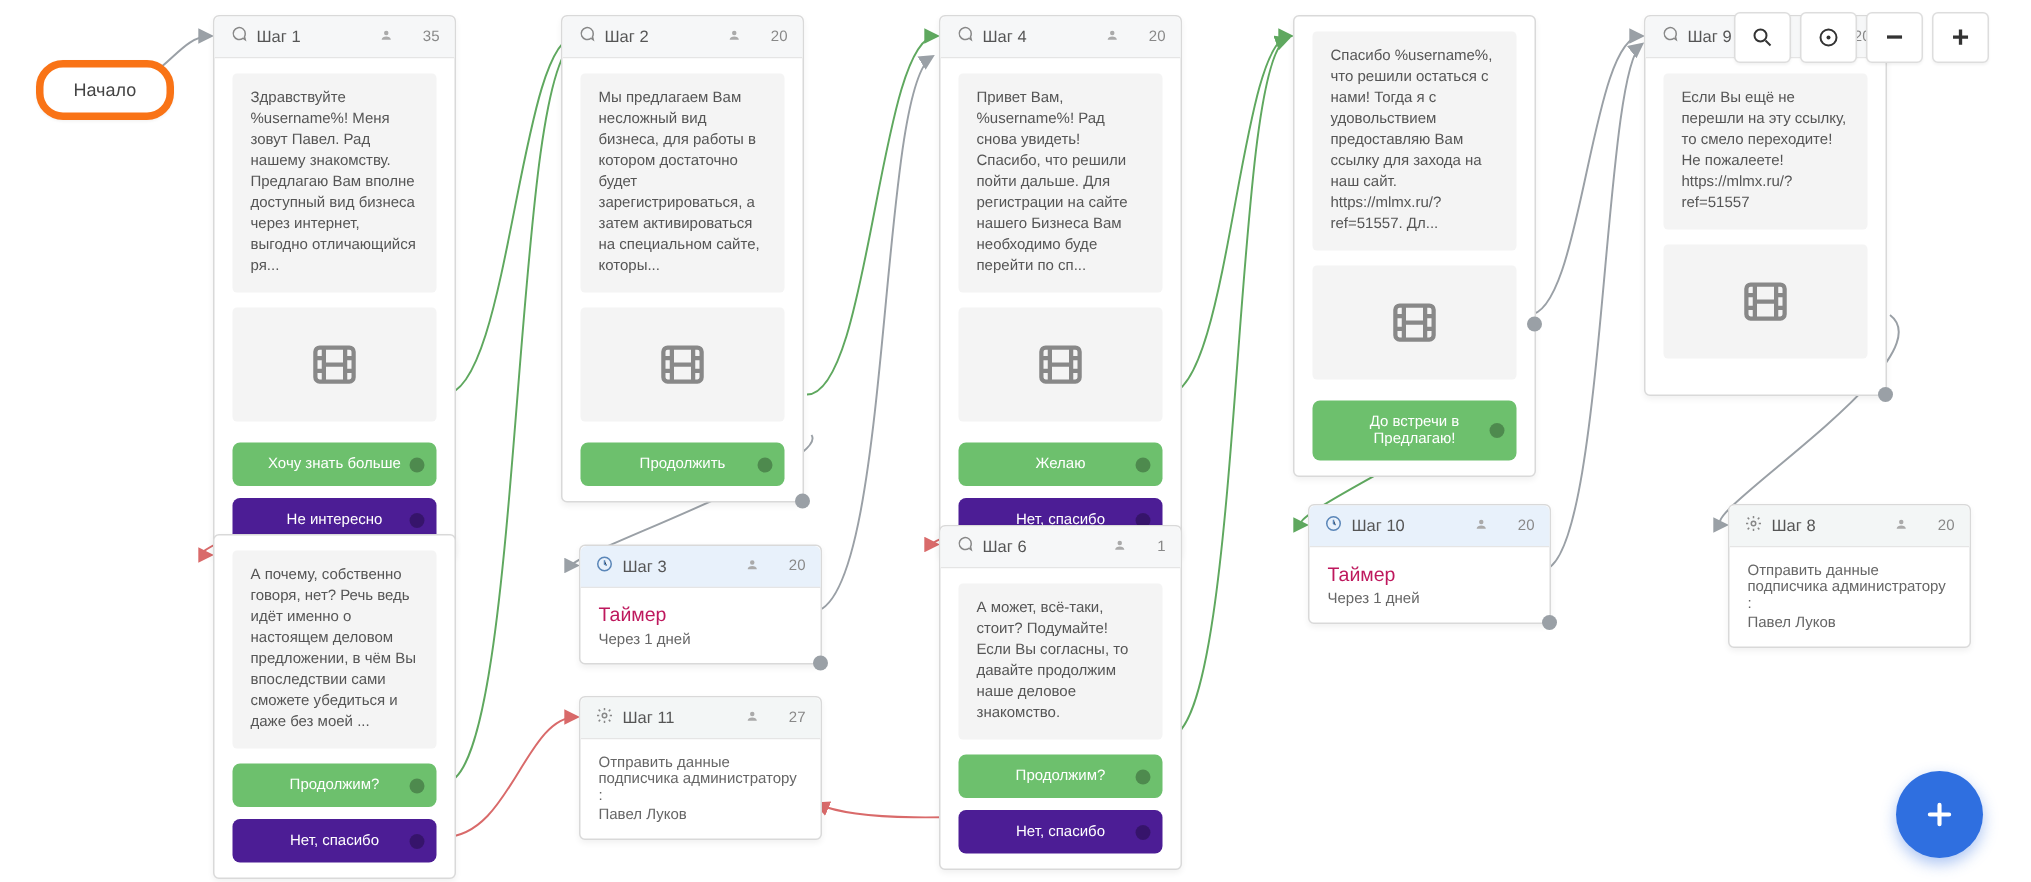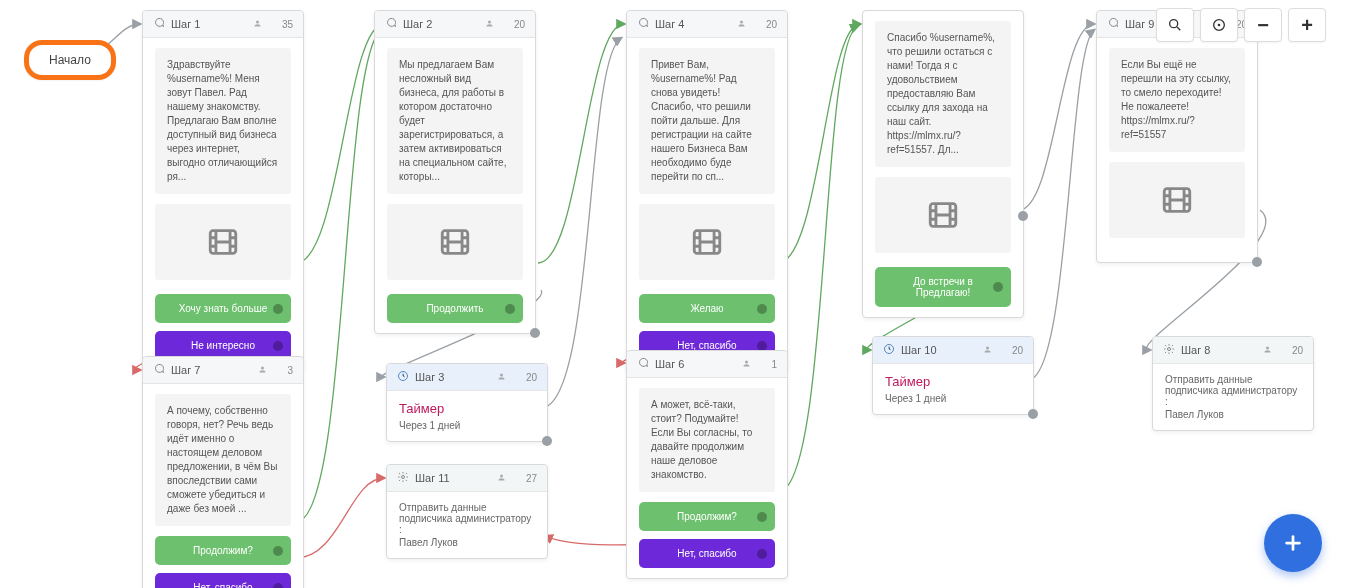--- a/index.html
+++ b/index.html
@@ -15,21 +15,21 @@
 .card-header.gear{background:#f3f6f6}
 .hdr-left{display:flex;align-items:center;gap:6px}
 .hdr-title{font-size:11px;color:#555}
 .hdr-right{display:flex;align-items:center;gap:20px;color:#888}
 .hdr-count{font-size:10px}
 .card-body{padding:10px 12px}
 .msg-text{background:#f4f4f4;border-radius:3px;padding:10px 12px;font-size:10px;line-height:1.4;color:#555;margin-bottom:10px}
 .media-box{background:#f4f4f4;border-radius:3px;height:76px;display:flex;align-items:center;justify-content:center;margin-bottom:14px}
 .btn{position:relative;border-radius:5px;padding:9px 10px;font-size:10px;color:#fff;text-align:center;margin-top:8px;cursor:pointer}
 .btn.green{background:#6dc06d}
-.btn.red{background:#6d28d9}
+.btn.red{background:#4c1d95}
 .btn .port{position:absolute;right:8px;top:50%;transform:translateY(-50%);width:10px;height:10px;border-radius:50%;background:rgba(0,0,0,.28)}
 .plain-title{font-size:13px;font-weight:400;color:#be185d;margin-bottom:4px}
 .plain-sub{font-size:10px;color:#666}
 
 
 .icon{display:inline-block;vertical-align:middle}
 
 
 .toolbar{position:absolute;top:8px;right:28px;display:flex;gap:6px}
 .tool{width:36px;height:32px;background:#fff;border:1px solid #ddd;border-radius:4px;display:flex;align-items:center;justify-content:center;cursor:pointer;box-shadow:0 1px 2px rgba(0,0,0,.05)}
@@ -216,34 +216,20 @@
           <svg width="34" height="34" viewBox="0 0 24 24">
             <rect x="3" y="4" width="18" height="16" rx="2" fill="none" stroke="#888" stroke-width="2"></rect>
             <path stroke="#888" stroke-width="2" d="M7 4v16M17 4v16M3 9h4M3 15h4M17 9h4M17 15h4M7 12h10"></path>
           </svg>
         </div>
   </div>
   <div class="nport" style="right:-5px;bottom:-5px"></div>
 </div>
 
 <div class="card" style="left:142px;top:356px;width:160px">
-  <div class="card-header">
-    <div class="hdr-left">
-          <span class="icon"><svg width="12" height="12" viewBox="0 0 24 24">
-              <path fill="none" stroke="#888" stroke-width="2" d="M21 11a8 8 0 1 0-3 6l3 2-1-4a8 8 0 0 0 1-4z"></path>
-            </svg></span>
-          <span class="hdr-title">Шаг 7</span>
-        </div>
-    <div class="hdr-right">
-          <span class="icon"><svg width="9" height="9" viewBox="0 0 24 24">
-              <path fill="#aaa" d="M12 12a4 4 0 1 0-4-4 4 4 0 0 0 4 4zm0 2c-4 0-8 2-8 5v1h16v-1c0-3-4-5-8-5z"></path>
-            </svg></span>
-          <span class="hdr-count">3</span>
-        </div>
-  </div>
   <div class="card-body">
     <div class="msg-text">А почему, собственно говоря, нет? Речь ведь идёт именно о настоящем деловом предложении, в чём Вы впоследствии сами сможете убедиться и даже без моей ...</div>
     <div class="btn green"><span>Продолжим?</span><span class="port"></span></div>
     <div class="btn red"><span>Нет, спасибо</span><span class="port"></span></div>
   </div>
 </div>
 
 <div class="card" style="left:386px;top:363px;width:160px">
   <div class="card-header timer">
     <div class="hdr-left">

